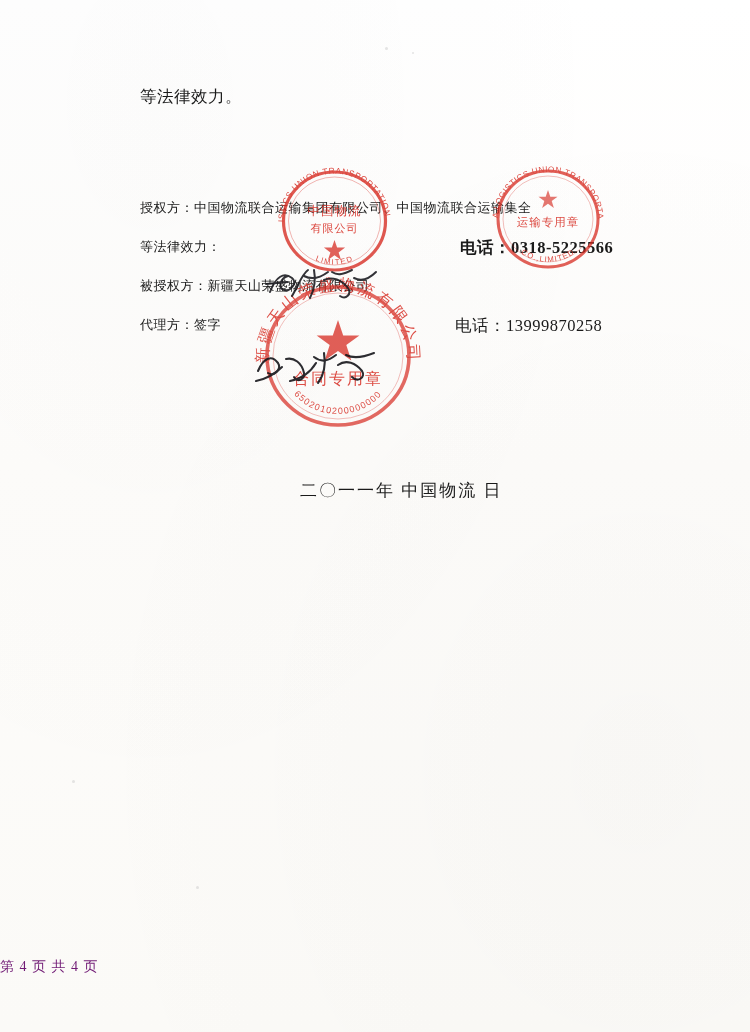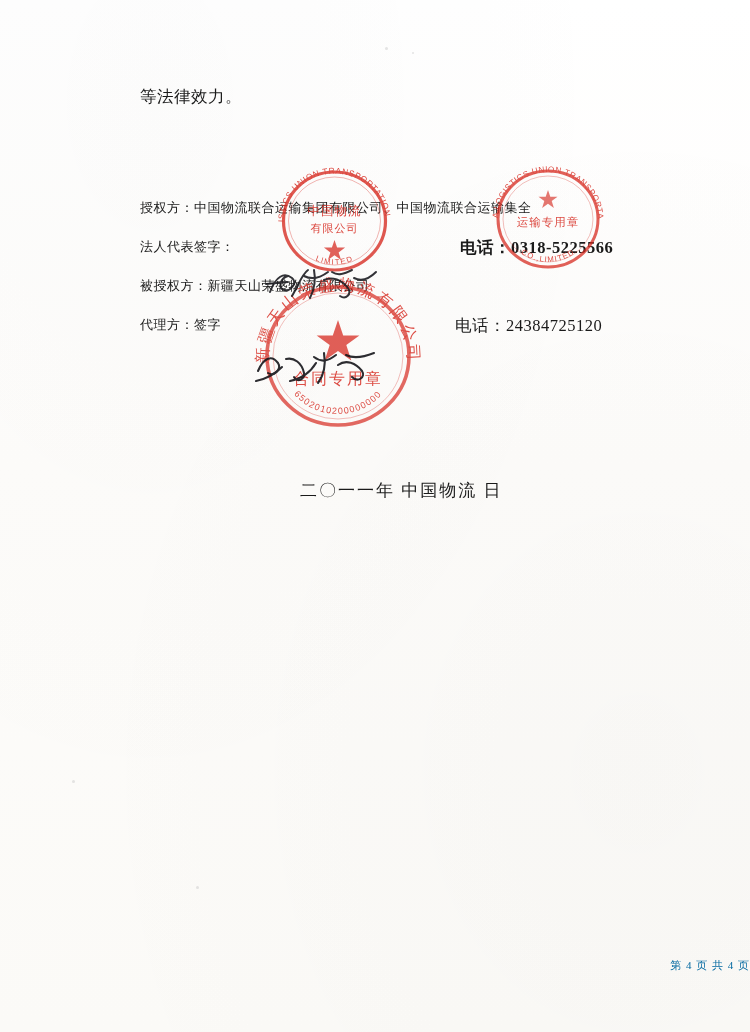--- a/index.html
+++ b/index.html
@@ -83,24 +83,24 @@
     top: 478px;
     font-size: 17px;
     letter-spacing: 2px;
   }
 
   .footer {
     position: absolute;
     left: 0;
     right: 0;
     top: 958px;
-    text-align: right;
-    font-size: 11px;
+    text-align: left;
+    font-size: 14px;
     letter-spacing: 1px;
-    color: #0369a1;
+    color: #701a75;
   }
 
   
   .stamp {
     position: absolute;
     pointer-events: none;
   }
   .stamp svg { display: block; }
 
   .stamp-1 { left: 272px; top: 160px; opacity: .86; }
@@ -129,32 +129,32 @@
 
   <div class="doc-text line-top">等法律效力。</div>
 
   <div class="block">
 
     <div class="row">
       <span class="label">授权方：中国物流联合运输集团有限公司、中国物流联合运输集全</span>
     </div>
 
     <div class="row">
-      <span class="label">法人代表签字：</span>
+      <span class="label">等法律效力：</span>
       <span class="right-col wide">电话：0318-5225566</span>
     </div>
 
 
     <div class="row">
       <span class="label">被授权方：新疆天山荣盛物流有限公司</span>
     </div>
 
     <div class="row">
       <span class="label">代理方：签字</span>
-      <span class="right-col">电话：24384725120</span>
+      <span class="right-col">电话：13999870258</span>
     </div>
 
 
   </div>
 
   <div class="doc-text date-line">二〇一一年 中国物流 日</div>
 
   <div class="stamp stamp-1">
     <svg width="125" height="122" viewBox="0 0 125 122">
       <defs>

